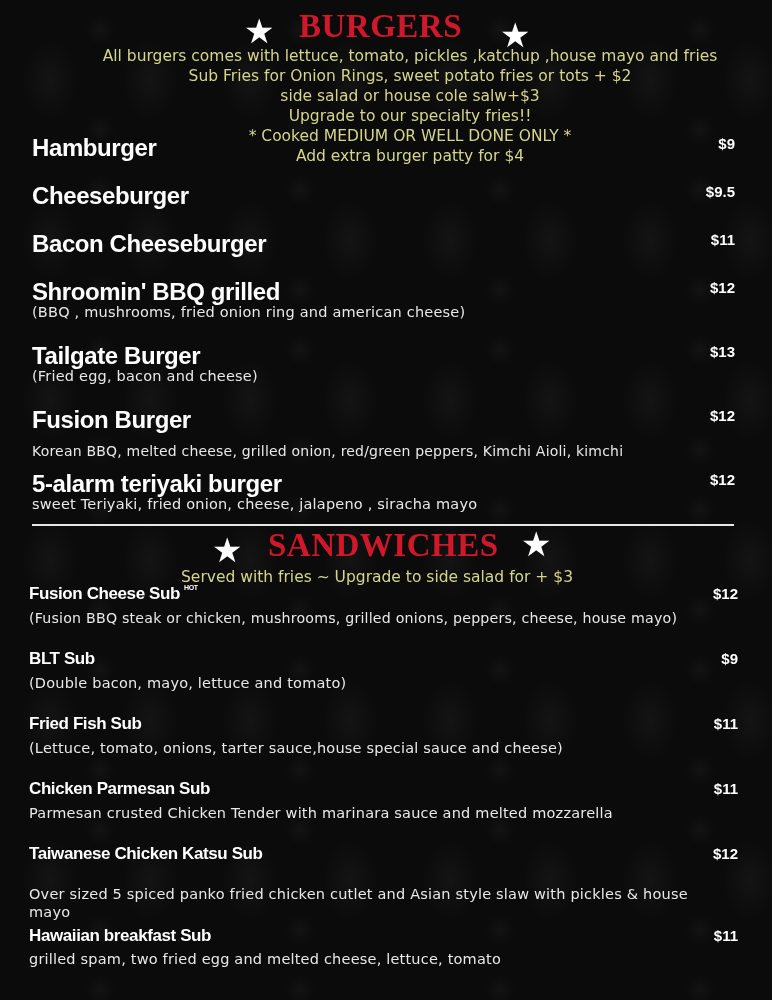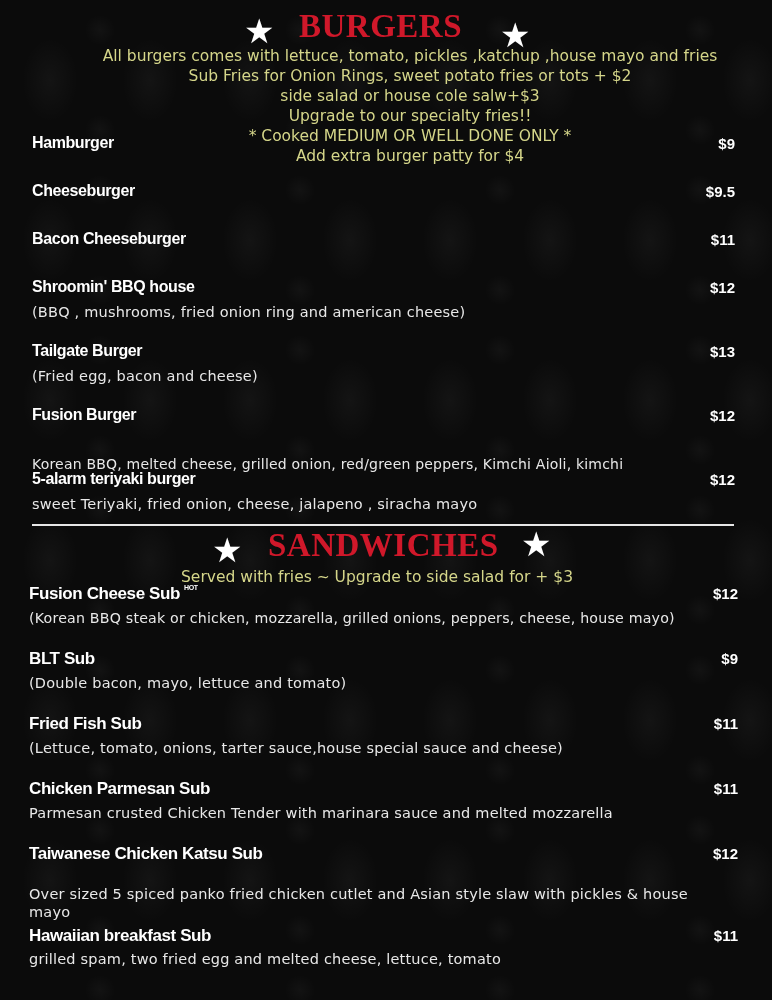--- a/index.html
+++ b/index.html
@@ -34,21 +34,21 @@
       color: #d5d68a;
       font-size: 15.5px;
       line-height: 20px;
       text-align: center;
       white-space: nowrap;
       font-family: "DejaVu Sans", sans-serif;
     }
     .item-name {
       font-family: "Liberation Sans", sans-serif;
       font-weight: bold;
-      font-size: 16px;
+      font-size: 24px;
       color: #ffffff;
       letter-spacing: -0.4px;
       white-space: nowrap;
     }
     .item-price {
       font-family: "Liberation Sans", sans-serif;
       font-weight: bold;
       font-size: 15px;
       color: #ffffff;
       white-space: nowrap;
@@ -96,50 +96,50 @@
 <div>
   <div class="abs item-name" style="left:32px; top:134px;">Hamburger</div>
   <div class="abs item-price" style="right:37px; top:135px;">$9</div>
 
   <div class="abs item-name" style="left:32px; top:182px;">Cheeseburger</div>
   <div class="abs item-price" style="right:37px; top:183px;">$9.5</div>
 
   <div class="abs item-name" style="left:32px; top:230px;">Bacon Cheeseburger</div>
   <div class="abs item-price" style="right:37px; top:231px;">$11</div>
 
-  <div class="abs item-name" style="left:32px; top:278px;">Shroomin' BBQ house</div>
+  <div class="abs item-name" style="left:32px; top:278px;">Shroomin' BBQ grilled</div>
   <div class="abs item-price" style="right:37px; top:279px;">$12</div>
   <div class="abs item-desc" style="left:32px; top:303px;">(BBQ , mushrooms, fried onion ring and american cheese)</div>
 
   <div class="abs item-name" style="left:32px; top:342px;">Tailgate Burger</div>
   <div class="abs item-price" style="right:37px; top:343px;">$13</div>
   <div class="abs item-desc" style="left:32px; top:367px;">(Fried egg, bacon and cheese)</div>
 
   <div class="abs item-name" style="left:32px; top:406px;">Fusion Burger</div>
   <div class="abs item-price" style="right:37px; top:407px;">$12</div>
-  <div class="abs item-desc" style="left:32px; top:455px; white-space:nowrap; font-size:14px;">Korean BBQ, melted cheese, grilled onion, red/green peppers, Kimchi Aioli, kimchi</div>
+  <div class="abs item-desc" style="left:32px; top:442px; white-space:nowrap; font-size:14px;">Korean BBQ, melted cheese, grilled onion, red/green peppers, Kimchi Aioli, kimchi</div>
 
   <div class="abs item-name" style="left:32px; top:470px;">5-alarm teriyaki burger</div>
   <div class="abs item-price" style="right:37px; top:471px;">$12</div>
   <div class="abs item-desc" style="left:32px; top:495px;">sweet Teriyaki, fried onion, cheese, jalapeno , siracha mayo</div>
 </div>
 
 <div class="divider"></div>
 
 <div class="abs star" style="left:212px; top:533px;">★</div>
 <div class="abs section-title" style="left:268px; top:527px;">SANDWICHES</div>
 <div class="abs star" style="left:521px; top:527px;">★</div>
 <div class="abs note" style="left:181px; top:567px; text-align:left;">Served with fries  ~ Upgrade to side salad for + $3</div>
 
 <div>
   <div class="abs item-name" style="left:29px; top:584px; font-size:17px;">
     <span>Fusion Cheese Sub</span><span class="hot-badge">HOT</span>
   </div>
   <div class="abs item-price" style="right:34px; top:585px;">$12</div>
-  <div class="abs item-desc" style="left:29px; top:609px; white-space:nowrap; font-size:14.2px;">(Korean BBQ steak or chicken, mozzarella, grilled onions, peppers, cheese, house mayo)</div>
+  <div class="abs item-desc" style="left:29px; top:609px; white-space:nowrap; font-size:14.2px;">(Fusion BBQ steak or chicken, mushrooms, grilled onions, peppers, cheese, house mayo)</div>
 
   <div class="abs item-name" style="left:29px; top:649px; font-size:17px;">BLT Sub</div>
   <div class="abs item-price" style="right:34px; top:650px;">$9</div>
   <div class="abs item-desc" style="left:29px; top:674px;">(Double bacon, mayo, lettuce and tomato)</div>
 
   <div class="abs item-name" style="left:29px; top:714px; font-size:17px;">Fried Fish Sub</div>
   <div class="abs item-price" style="right:34px; top:715px;">$11</div>
   <div class="abs item-desc" style="left:29px; top:739px; white-space:nowrap;">(Lettuce, tomato, onions, tarter sauce,house special sauce and cheese)</div>
 
   <div class="abs item-name" style="left:29px; top:779px; font-size:17px;">Chicken Parmesan Sub</div>

